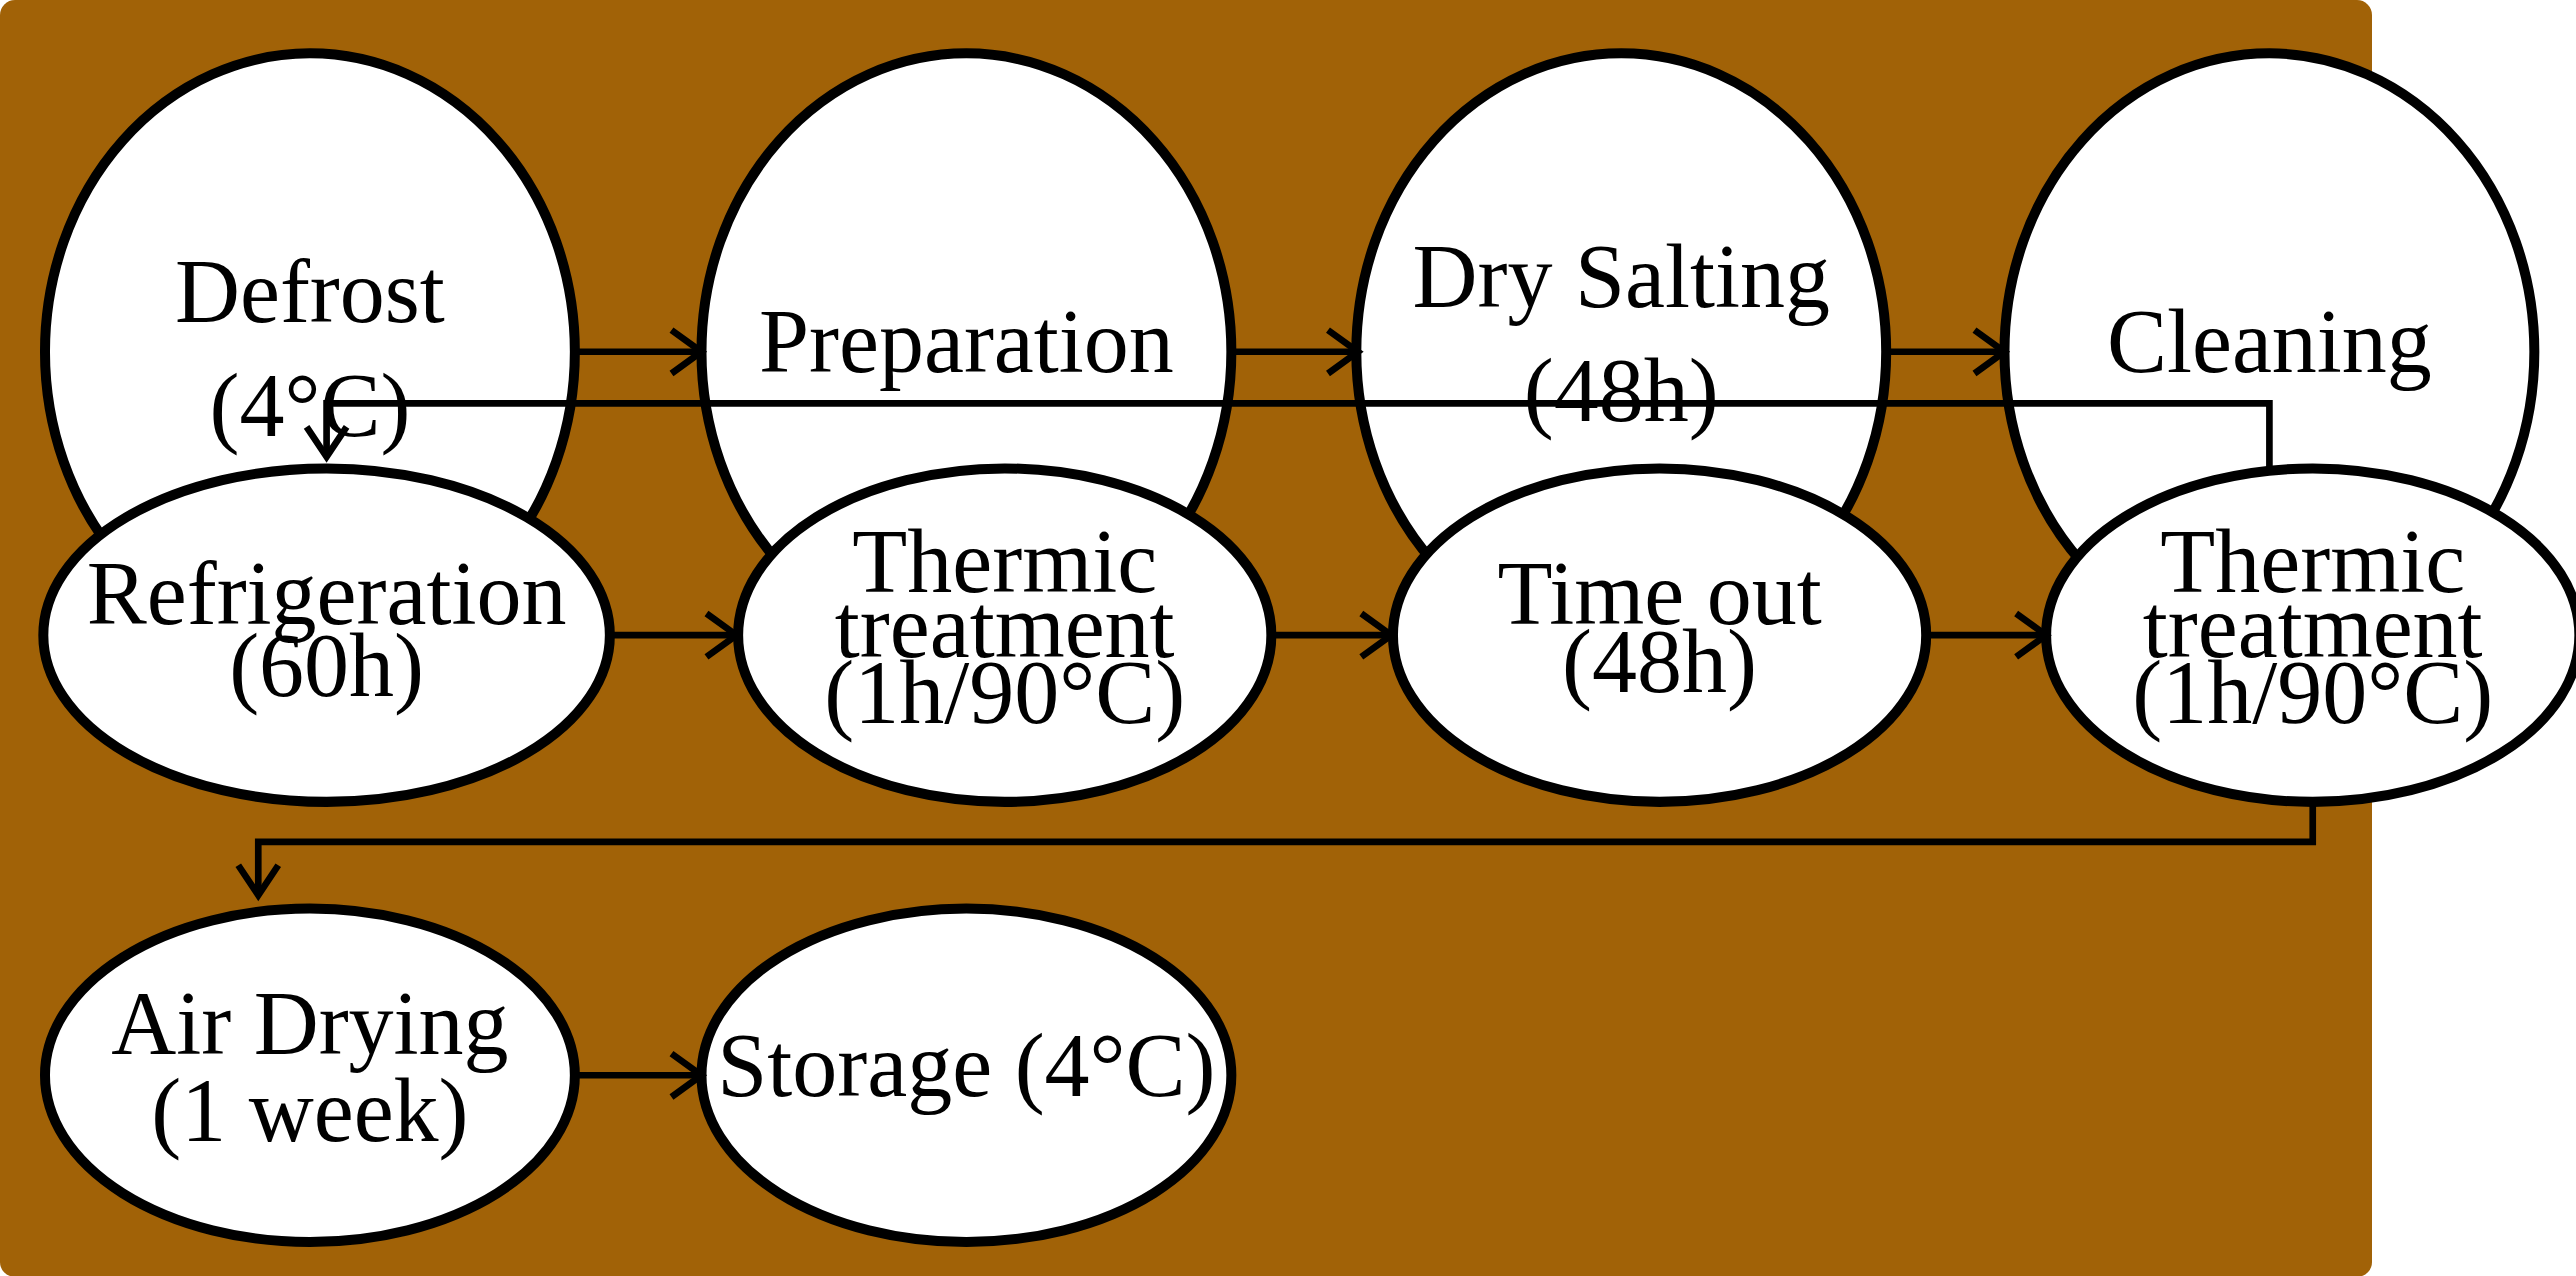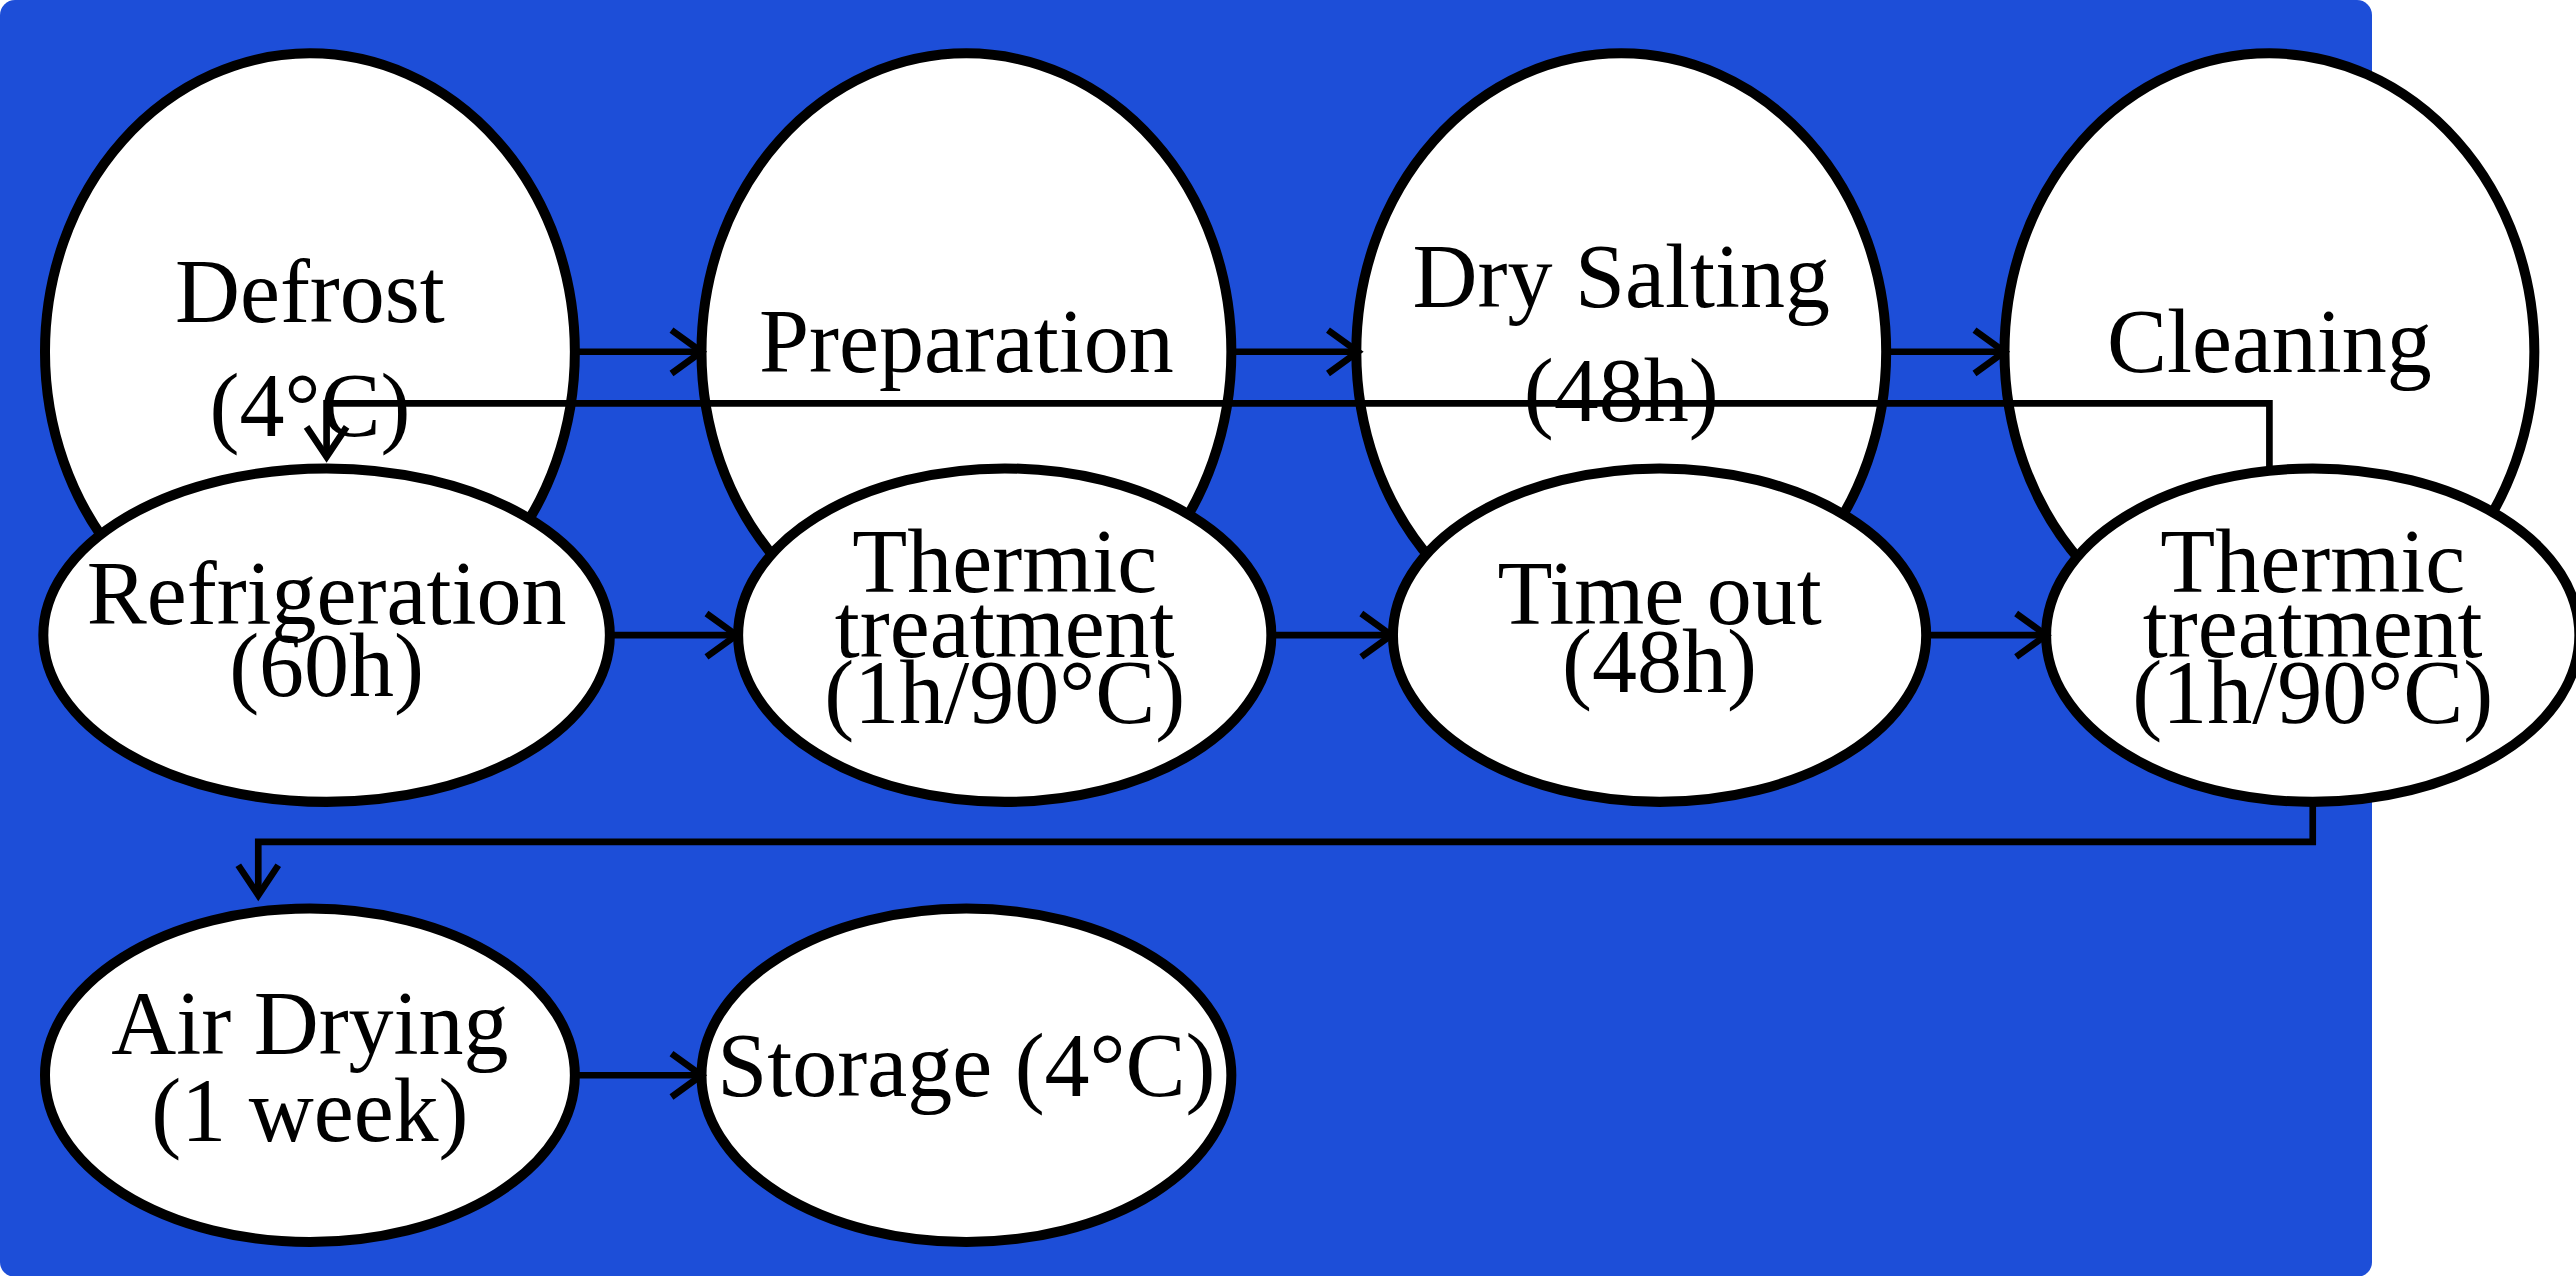--- a/index.html
+++ b/index.html
@@ -10,21 +10,21 @@
   body {
     width: 2576px;
     height: 1277px;
     overflow: hidden;
     font-family: "Liberation Serif", "DejaVu Serif", serif;
   }
   #flowchart-root {
     position: relative;
     width: 2372px;
     height: 1277px;
-    background: #1d4ed8;
+    background: #a16207;
     border-radius: 15px;
   }
   svg.diagram {
     display: block;
     width: 2576px;
     height: 1277px;
   }
   .node-ellipse {
     fill: #ffffff;
     stroke: #000000;

